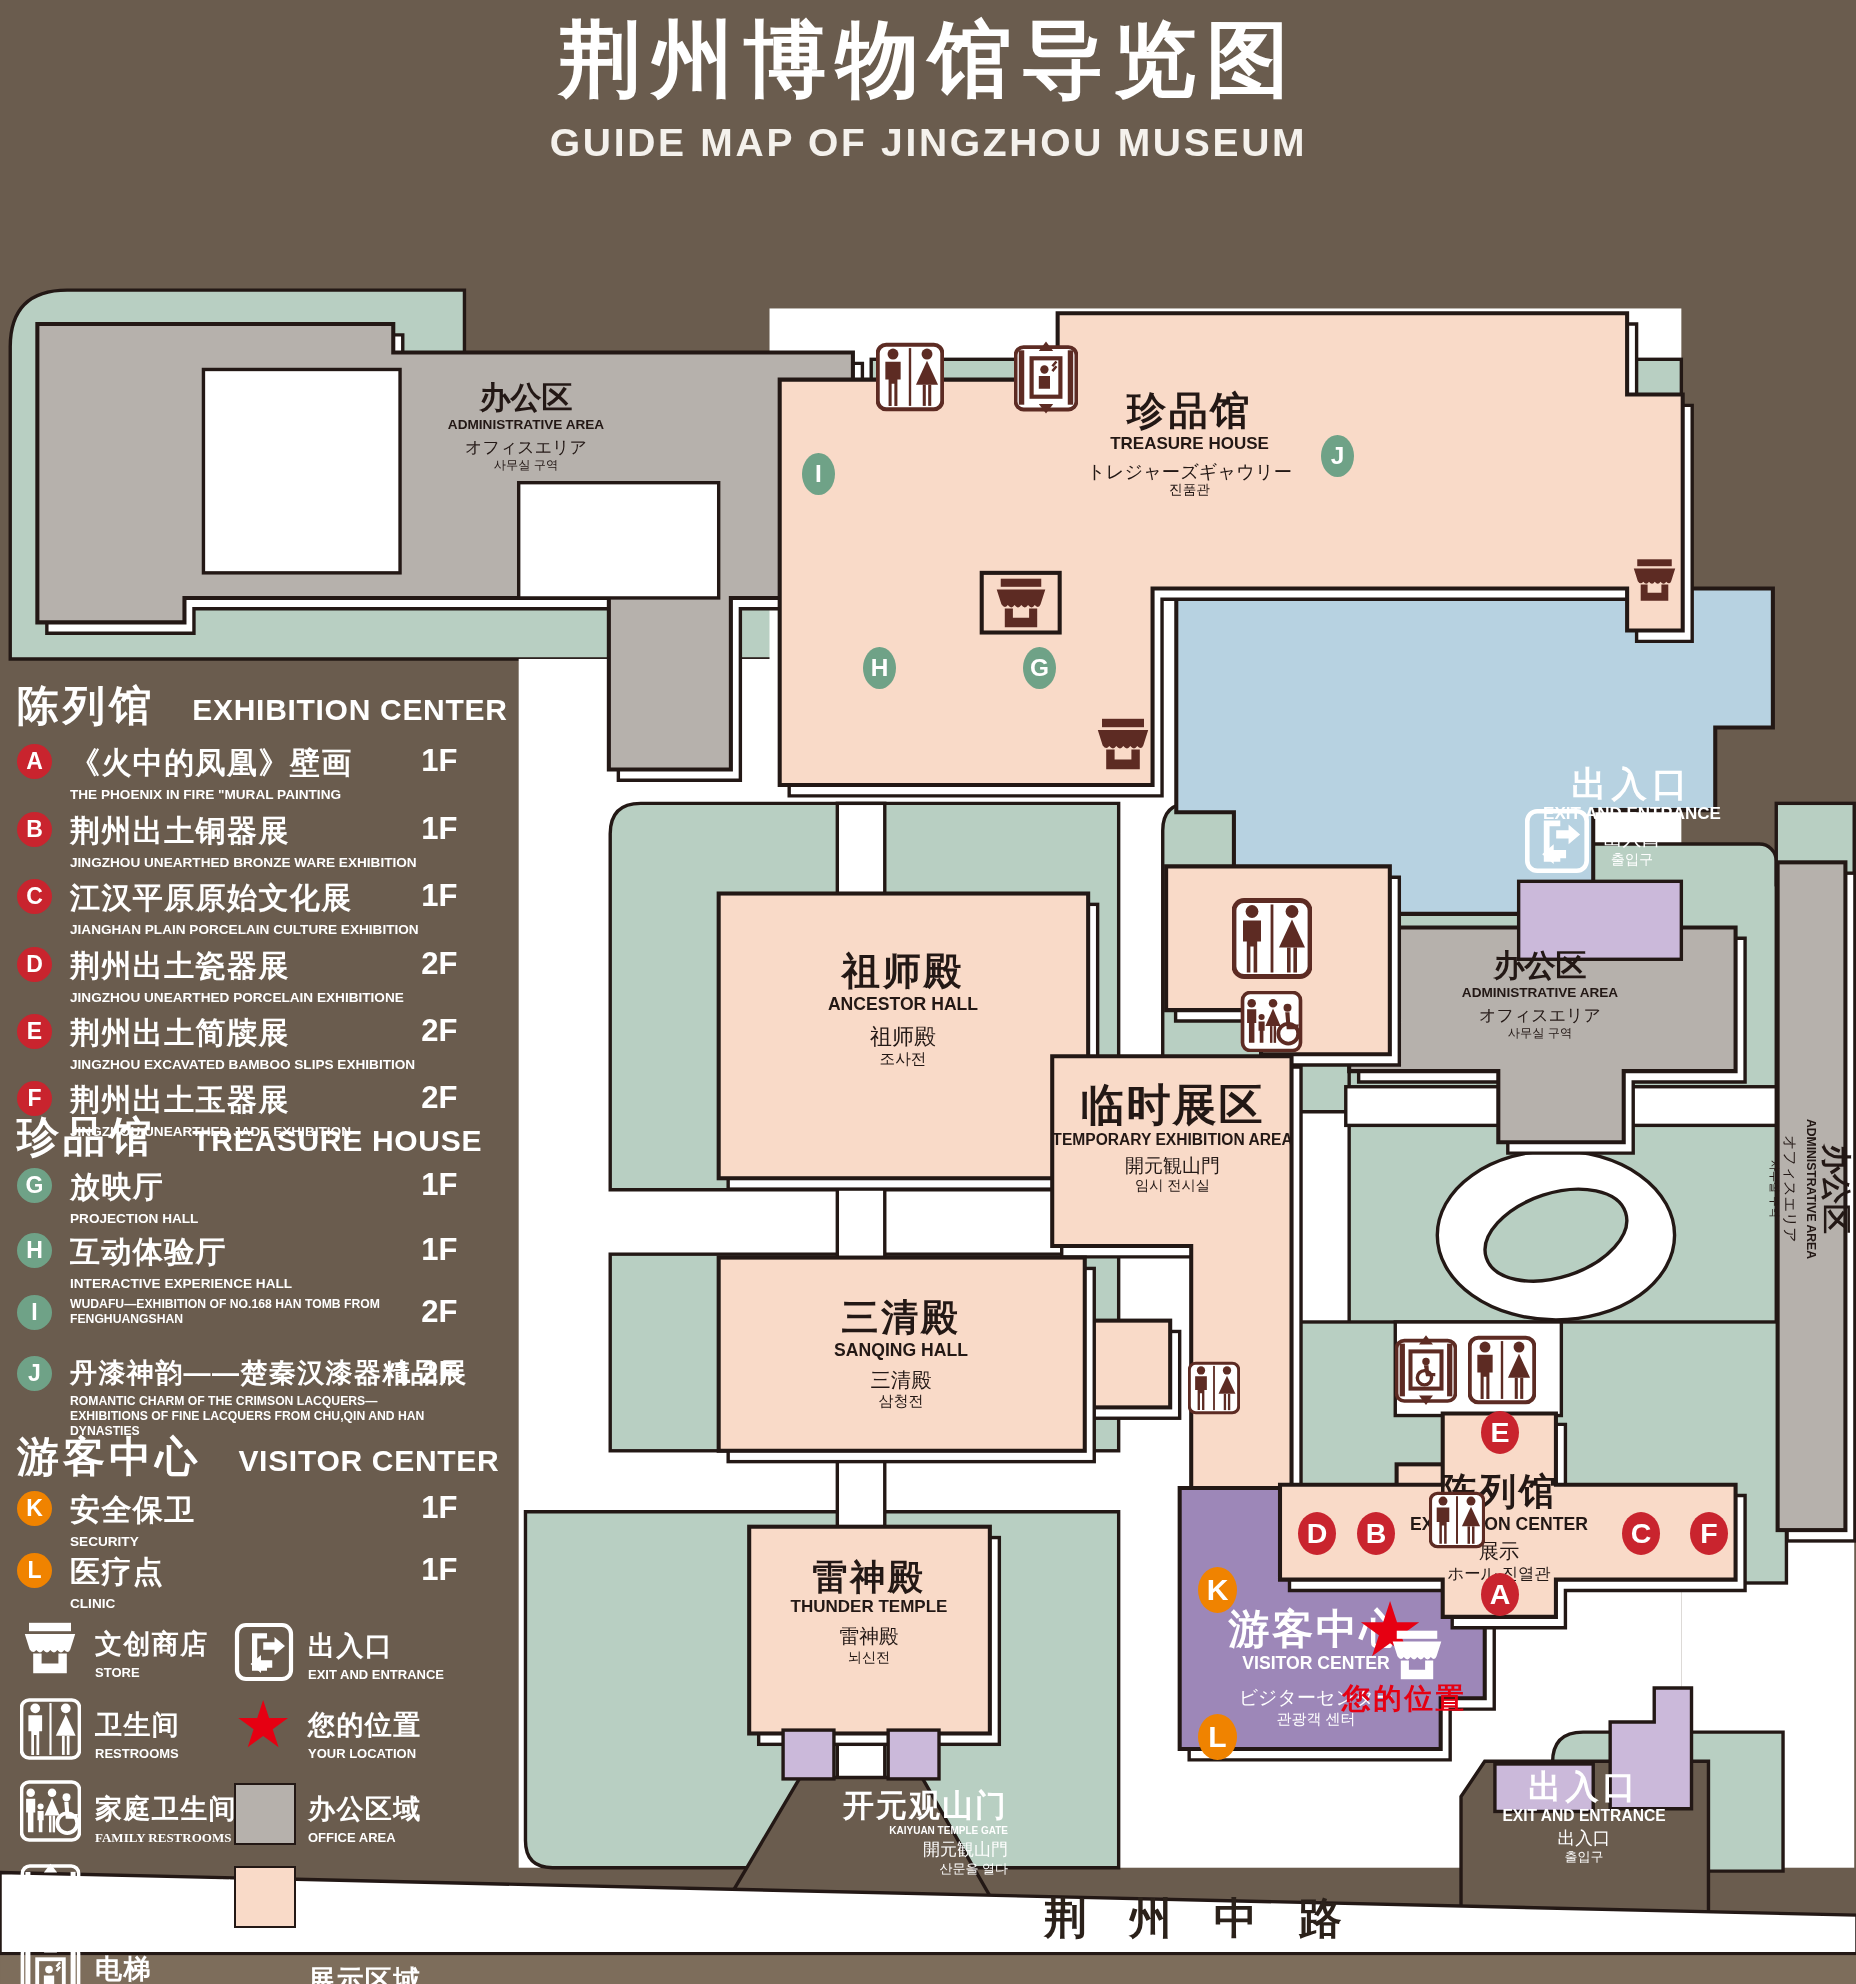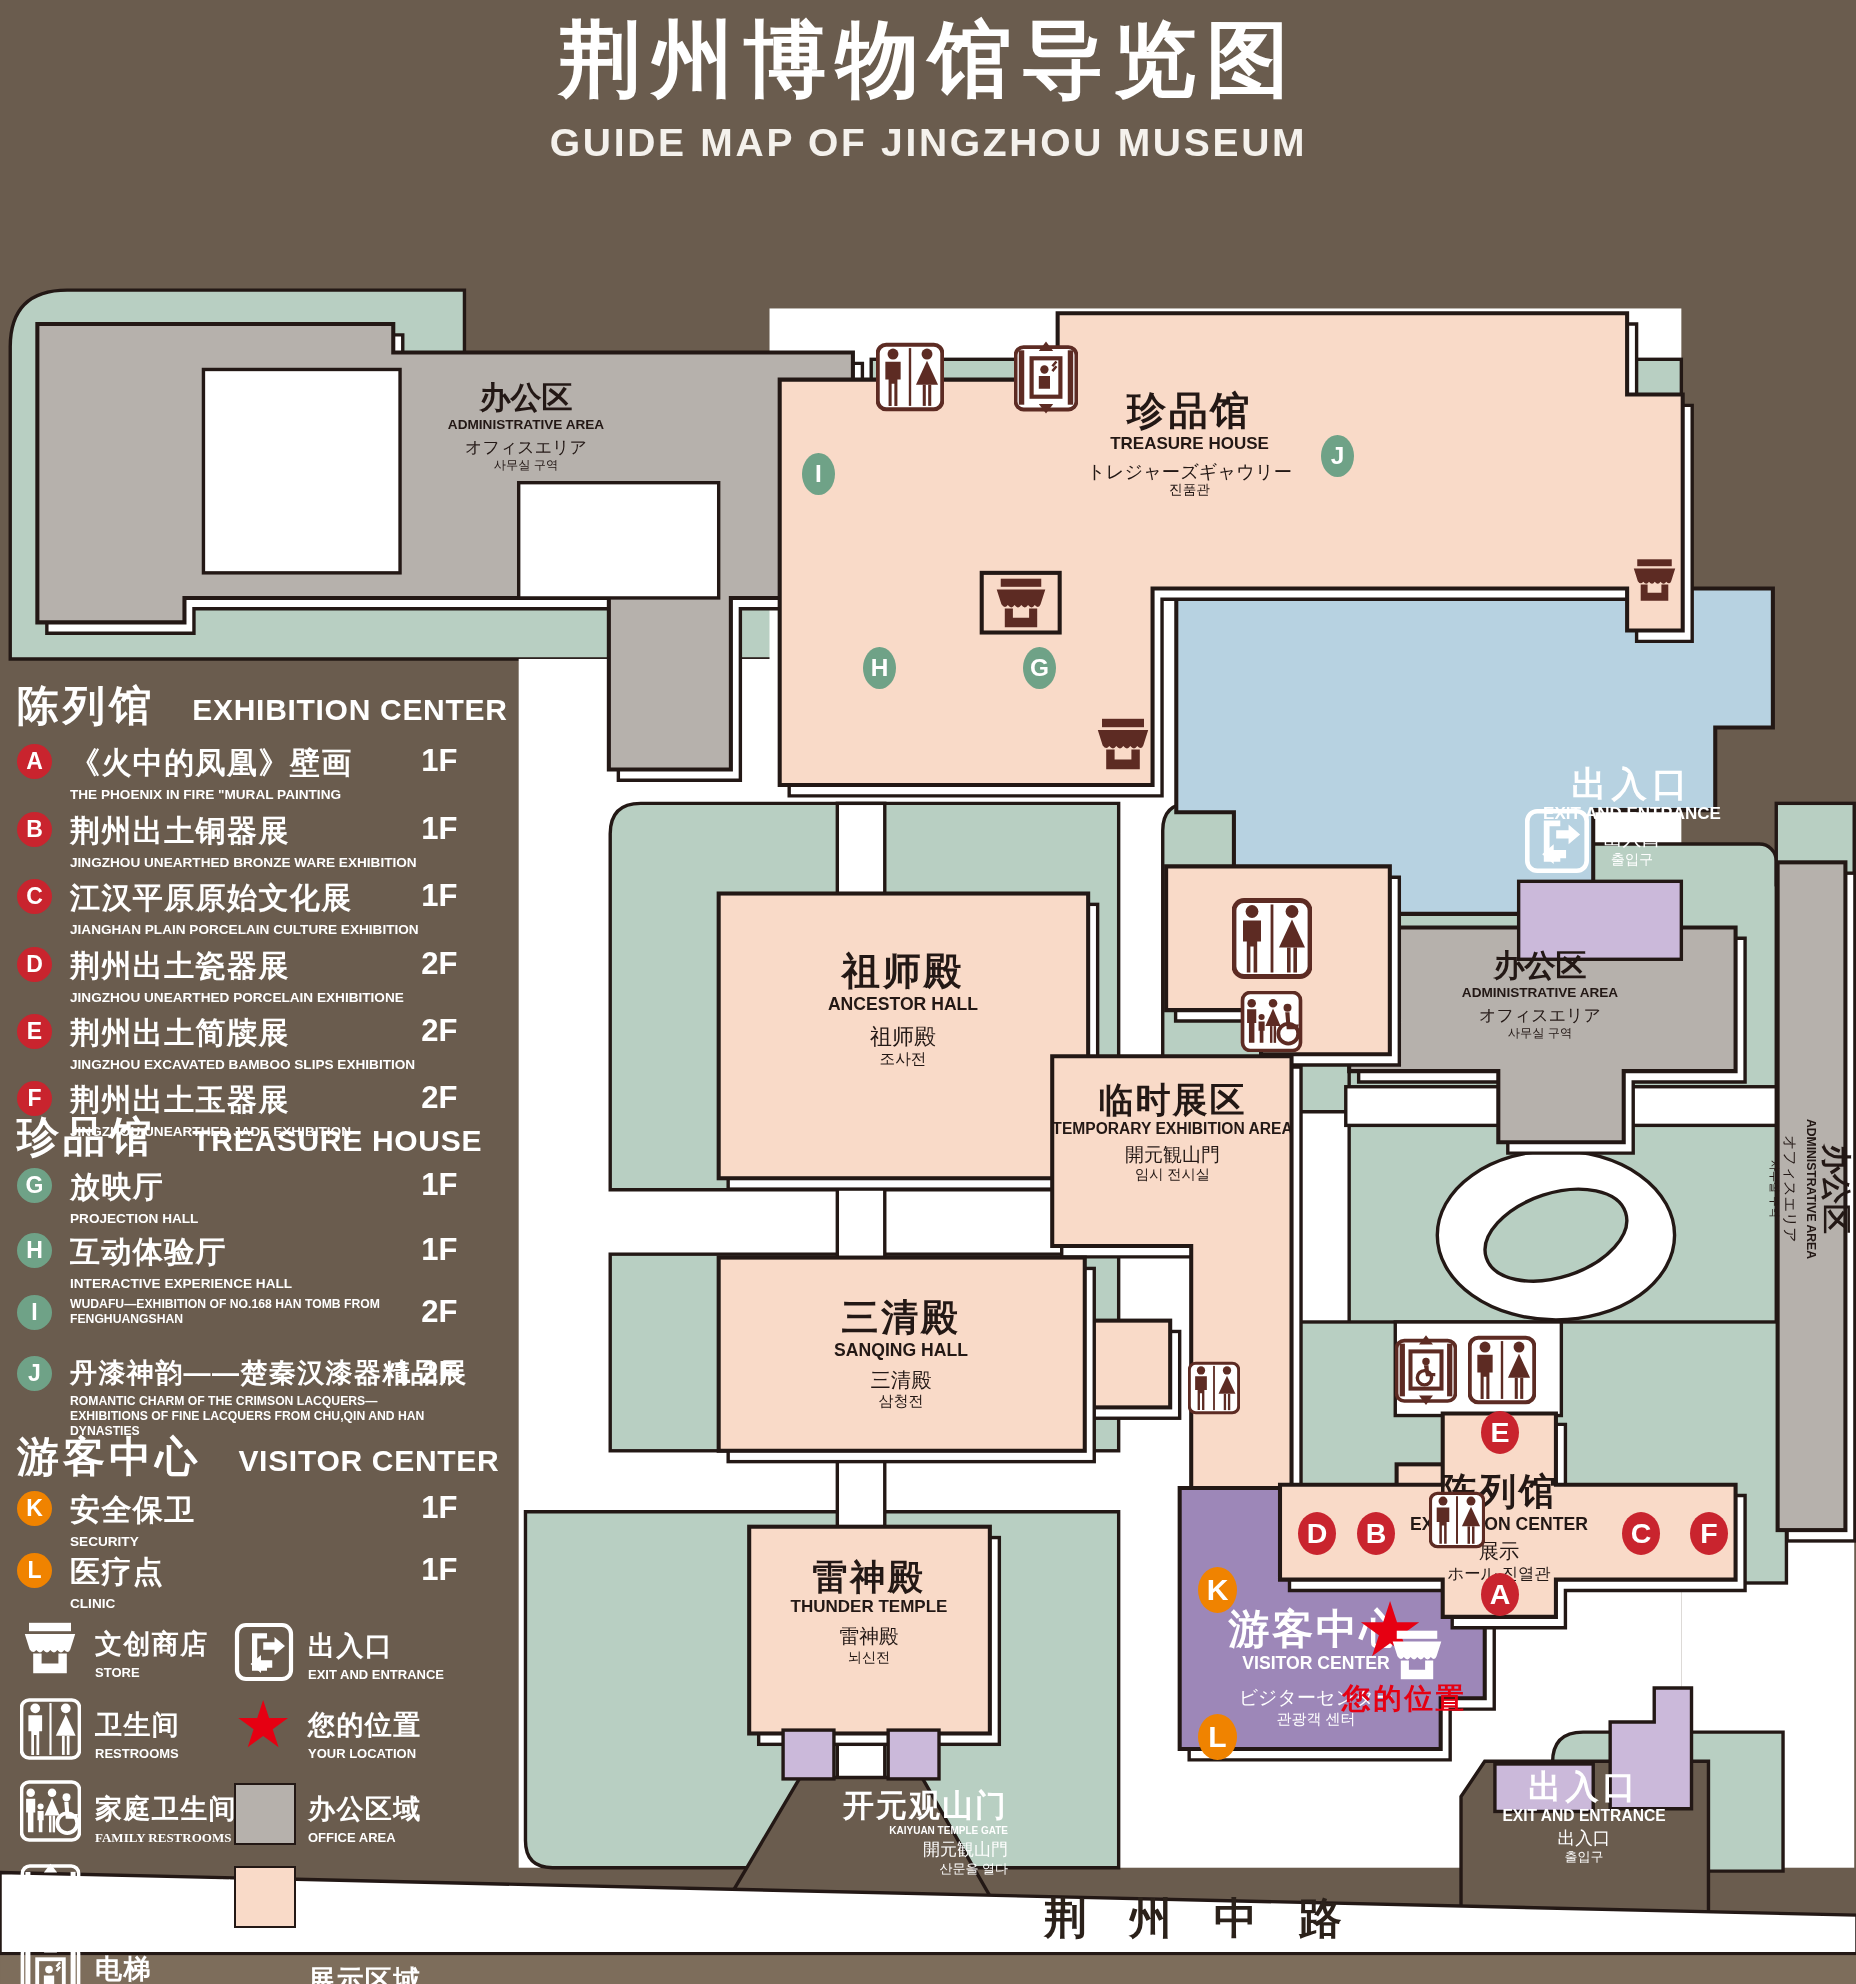--- a/index.html
+++ b/index.html
@@ -254,21 +254,21 @@
 </div>
 
 <div class="blabel" style="left:754px;top:949px;width:298px;">
   <div class="zh" style="font-size:38px;letter-spacing:2.7px">祖师殿</div>
   <div class="en" style="font-size:17.6px">ANCESTOR HALL</div>
   <div style="font-size:22px;margin-top:9.5px">祖师殿</div>
   <div style="font-size:15.6px">조사전</div>
 </div>
 
 <div class="blabel" style="left:1003px;top:1079px;width:339px;">
-  <div class="zh" style="font-size:35px;letter-spacing:2px">临时展区</div>
+  <div class="zh" style="font-size:44px;letter-spacing:2px">临时展区</div>
   <div class="en" style="font-size:15.6px">TEMPORARY EXHIBITION AREA</div>
   <div style="font-size:19px;margin-top:5.4px">開元観山門</div>
   <div style="font-size:14.2px">임시 전시실</div>
 </div>
 
 <div class="blabel" style="left:752px;top:1296px;width:298px;">
   <div class="zh" style="font-size:37px;letter-spacing:2.7px">三清殿</div>
   <div class="en" style="font-size:17.6px">SANQING HALL</div>
   <div style="font-size:20.3px;margin-top:8.1px">三清殿</div>
   <div style="font-size:15px">삼청전</div>

